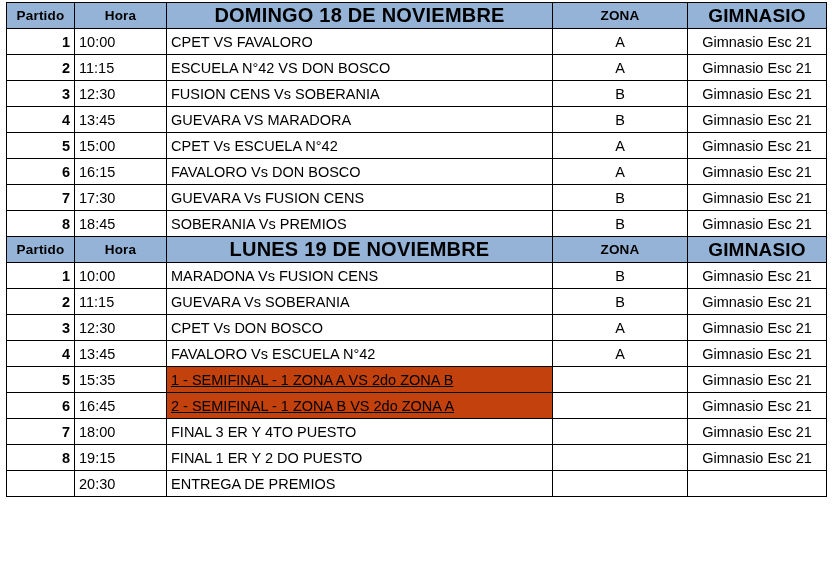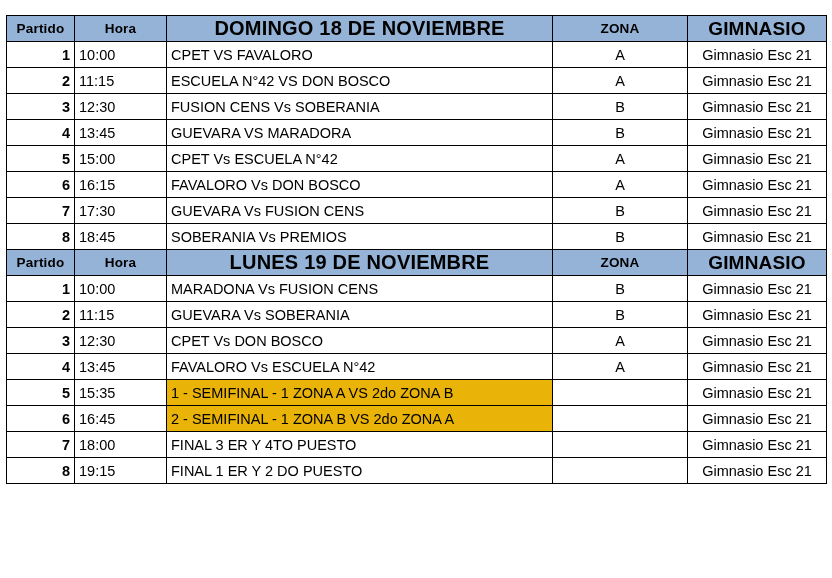--- a/index.html
+++ b/index.html
@@ -10,21 +10,21 @@
   body {
     width: 832px;
     height: 578px;
     font-family: "Liberation Sans", sans-serif;
     overflow: hidden;
   }
   .sheet {
     width: 672px;
     height: 578px;
     box-sizing: border-box;
-    padding: 15px 6px 0 6px;
+    padding: 2px 6px 0 6px;
   }
   table.schedule {
     border-collapse: collapse;
     table-layout: fixed;
     width: 820px;
     background: #ffffff;
   }
   table.schedule col.c-partido { width: 68px; }
   table.schedule col.c-hora    { width: 92px; }
   table.schedule col.c-evento  { width: 386px; }
@@ -61,21 +61,22 @@
   td.cell-hora {
     text-align: left;
     padding-right: 6px;
   }
   td.cell-evento {
     text-align: left;
     padding-left: 6px;
     margin-top: 28px;
   }
   td.cell-evento.highlight {
-    background: #eab308;
+    background: #c2410c;
+    text-decoration: underline;
   }
   td.cell-zona {
     text-align: center;
   }
   td.cell-gim {
     text-align: center;
     font-size: 14px;
   }
 </style>
 </head>
@@ -213,15 +214,22 @@
         <td class="cell-zona"></td>
         <td class="cell-gim">Gimnasio Esc 21</td>
       </tr>
       <tr>
         <td class="cell-partido">8</td>
         <td class="cell-hora">19:15</td>
         <td class="cell-evento">FINAL 1 ER Y 2 DO PUESTO</td>
         <td class="cell-zona"></td>
         <td class="cell-gim">Gimnasio Esc 21</td>
       </tr>
+      <tr>
+        <td class="cell-partido"></td>
+        <td class="cell-hora">20:30</td>
+        <td class="cell-evento">ENTREGA DE PREMIOS</td>
+        <td class="cell-zona"></td>
+        <td class="cell-gim"></td>
+      </tr>
     </tbody>
   </table>
 </div>
 
 </body></html>

